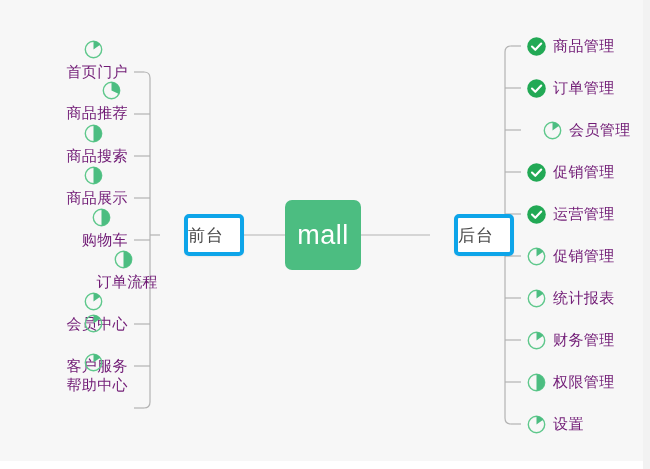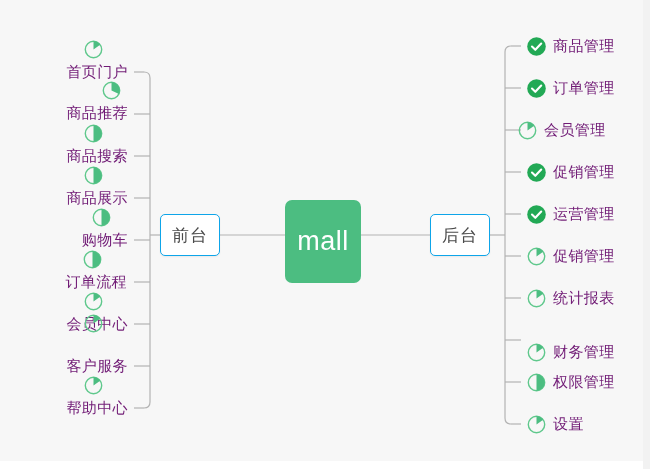--- a/index.html
+++ b/index.html
@@ -73,36 +73,36 @@
   .pie { display: block; }
   
   .check { display: block; }
 
   
   .node-box {
     position: absolute;
     box-sizing: border-box;
     display: flex;
     align-items: center;
-    justify-content: center;
     background: #ffffff;
-    border: 1px solid #0ea5e9;
+    border: 4px solid #0ea5e9;
     border-radius: 5px;
     box-shadow: 0 1px 2px rgba(0,0,0,0.06);
     font-size: 17px;
     color: #4a4a4a;
     letter-spacing: 1px;
+    margin-left: 24px;
   }
   #node-frontend { left: 160px; top: 214px; width: 60px; height: 42px; }
   #node-backend  { left: 430px; top: 214px; width: 60px; height: 42px; }
 
   #node-root {
     position: absolute;
     left: 285px; top: 200px;
-    width: 76px; height: 83px;
+    width: 76px; height: 70px;
     box-sizing: border-box;
     display: flex;
     align-items: center;
     justify-content: center;
     background: #4cbd81;
     border-radius: 7px;
     color: #ffffff;
     font-size: 27px;
     letter-spacing: 0.5px;
   }
@@ -181,21 +181,21 @@
       </div>
       <div class="leaf left" style="top: 227px; right: 522px; left: auto;">
         <span class="icon">
           <svg class="pie" width="19" height="19" viewBox="0 0 19 19" xmlns="http://www.w3.org/2000/svg">
       <circle cx="9.5" cy="9.5" r="8.2" fill="none" stroke="#5fc88c" stroke-width="1.4"></circle>
       <path d="M 9.5 9.5 L 9.5 1.3000000000000007 A 8.2 8.2 0 0 1 9.500000000000002 17.7 Z" fill="#4cbd81"></path>
     </svg>
         </span>
         <span class="leaf-label">购物车</span>
       </div>
-      <div class="leaf left" style="top: 269px; right: 523px; left: auto;">
+      <div class="leaf left" style="top: 269px; right: 492px; left: auto;">
         <span class="icon">
           <svg class="pie" width="19" height="19" viewBox="0 0 19 19" xmlns="http://www.w3.org/2000/svg">
       <circle cx="9.5" cy="9.5" r="8.2" fill="none" stroke="#5fc88c" stroke-width="1.4"></circle>
       <path d="M 9.5 9.5 L 9.5 1.3000000000000007 A 8.2 8.2 0 0 1 9.500000000000002 17.7 Z" fill="#4cbd81"></path>
     </svg>
         </span>
         <span class="leaf-label">订单流程</span>
       </div>
       <div class="leaf left" style="top: 311px; right: 522px; left: auto;">
         <span class="icon">
@@ -208,21 +208,21 @@
       </div>
       <div class="leaf left" style="top: 353px; right: 522px; left: auto; gap: 20px;">
         <span class="icon">
           <svg class="pie" width="19" height="19" viewBox="0 0 19 19" xmlns="http://www.w3.org/2000/svg">
       <circle cx="9.5" cy="9.5" r="8.2" fill="none" stroke="#5fc88c" stroke-width="1.4"></circle>
       <path d="M 9.5 9.5 L 9.5 1.3000000000000007 A 8.2 8.2 0 0 1 16.133939353874567 4.680160931201721 Z" fill="#4cbd81"></path>
     </svg>
         </span>
         <span class="leaf-label">客户服务</span>
       </div>
-      <div class="leaf left" style="top: 395px; right: 522px; left: auto;">
+      <div class="leaf left" style="top: 372px; right: 522px; left: auto;">
         <span class="icon">
           <svg class="pie" width="19" height="19" viewBox="0 0 19 19" xmlns="http://www.w3.org/2000/svg">
       <circle cx="9.5" cy="9.5" r="8.2" fill="none" stroke="#5fc88c" stroke-width="1.4"></circle>
       <path d="M 9.5 9.5 L 9.5 1.3000000000000007 A 8.2 8.2 0 0 1 16.133939353874567 4.680160931201721 Z" fill="#4cbd81"></path>
     </svg>
         </span>
         <span class="leaf-label">帮助中心</span>
       </div>
     </div>
 
@@ -238,21 +238,21 @@
       </div>
       <div class="leaf right" style="top: 75px; left: 527px;">
         <span class="icon">
           <svg class="check" width="19" height="19" viewBox="0 0 19 19" xmlns="http://www.w3.org/2000/svg">
       <circle cx="9.5" cy="9.5" r="9.3" fill="#22a955"></circle>
       <path d="M 5 9.6 L 8.3 12.8 L 14.2 6.5" fill="none" stroke="#ffffff" stroke-width="2.1" stroke-linecap="round" stroke-linejoin="round"></path>
     </svg>
         </span>
         <span class="leaf-label">订单管理</span>
       </div>
-      <div class="leaf right" style="top: 117px; left: 518px;">
+      <div class="leaf right" style="top: 117px; left: 543px;">
         <span class="icon">
           <svg class="pie" width="19" height="19" viewBox="0 0 19 19" xmlns="http://www.w3.org/2000/svg">
       <circle cx="9.5" cy="9.5" r="8.2" fill="none" stroke="#5fc88c" stroke-width="1.4"></circle>
       <path d="M 9.5 9.5 L 9.5 1.3000000000000007 A 8.2 8.2 0 0 1 16.133939353874567 4.680160931201721 Z" fill="#4cbd81"></path>
     </svg>
         </span>
         <span class="leaf-label">会员管理</span>
       </div>
       <div class="leaf right" style="top: 159px; left: 527px;">
         <span class="icon">
@@ -283,21 +283,21 @@
       </div>
       <div class="leaf right" style="top: 285px; left: 527px;">
         <span class="icon">
           <svg class="pie" width="19" height="19" viewBox="0 0 19 19" xmlns="http://www.w3.org/2000/svg">
       <circle cx="9.5" cy="9.5" r="8.2" fill="none" stroke="#5fc88c" stroke-width="1.4"></circle>
       <path d="M 9.5 9.5 L 9.5 1.3000000000000007 A 8.2 8.2 0 0 1 16.133939353874567 4.680160931201721 Z" fill="#4cbd81"></path>
     </svg>
         </span>
         <span class="leaf-label">统计报表</span>
       </div>
-      <div class="leaf right" style="top: 327px; left: 527px; margin-top: 12px;">
+      <div class="leaf right" style="top: 327px; left: 527px;">
         <span class="icon">
           <svg class="pie" width="19" height="19" viewBox="0 0 19 19" xmlns="http://www.w3.org/2000/svg">
       <circle cx="9.5" cy="9.5" r="8.2" fill="none" stroke="#5fc88c" stroke-width="1.4"></circle>
       <path d="M 9.5 9.5 L 9.5 1.3000000000000007 A 8.2 8.2 0 0 1 16.133939353874567 4.680160931201721 Z" fill="#4cbd81"></path>
     </svg>
         </span>
         <span class="leaf-label">财务管理</span>
       </div>
       <div class="leaf right" style="top: 369px; left: 527px;">
         <span class="icon">

